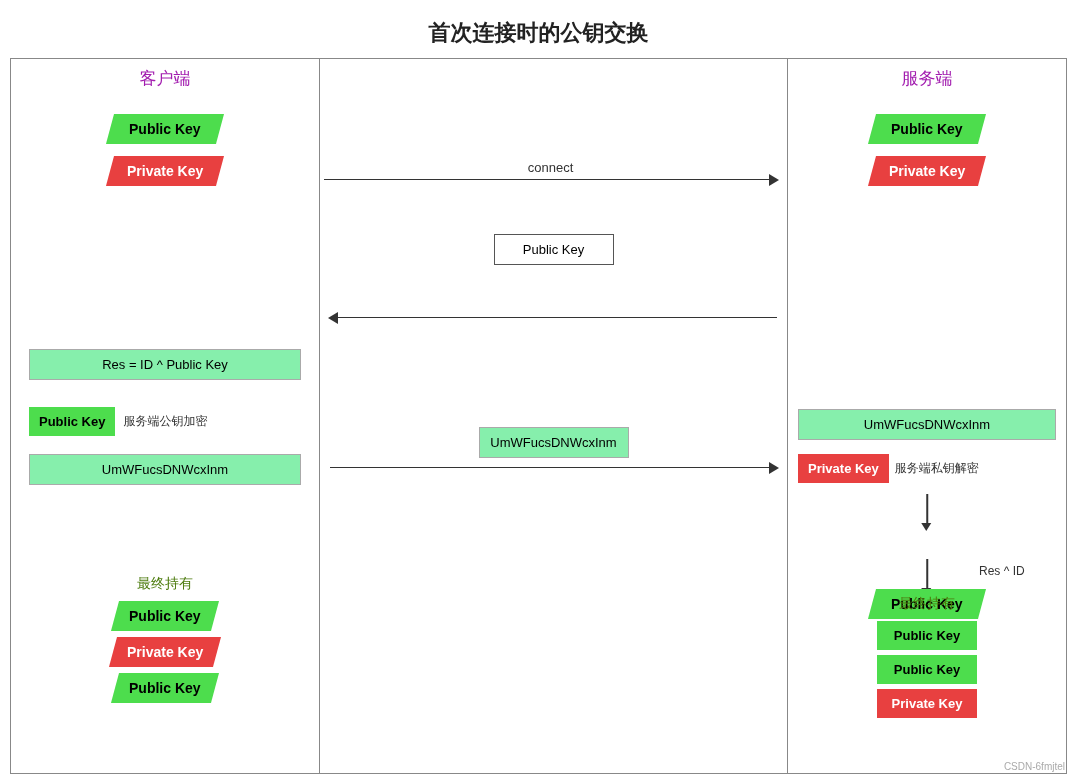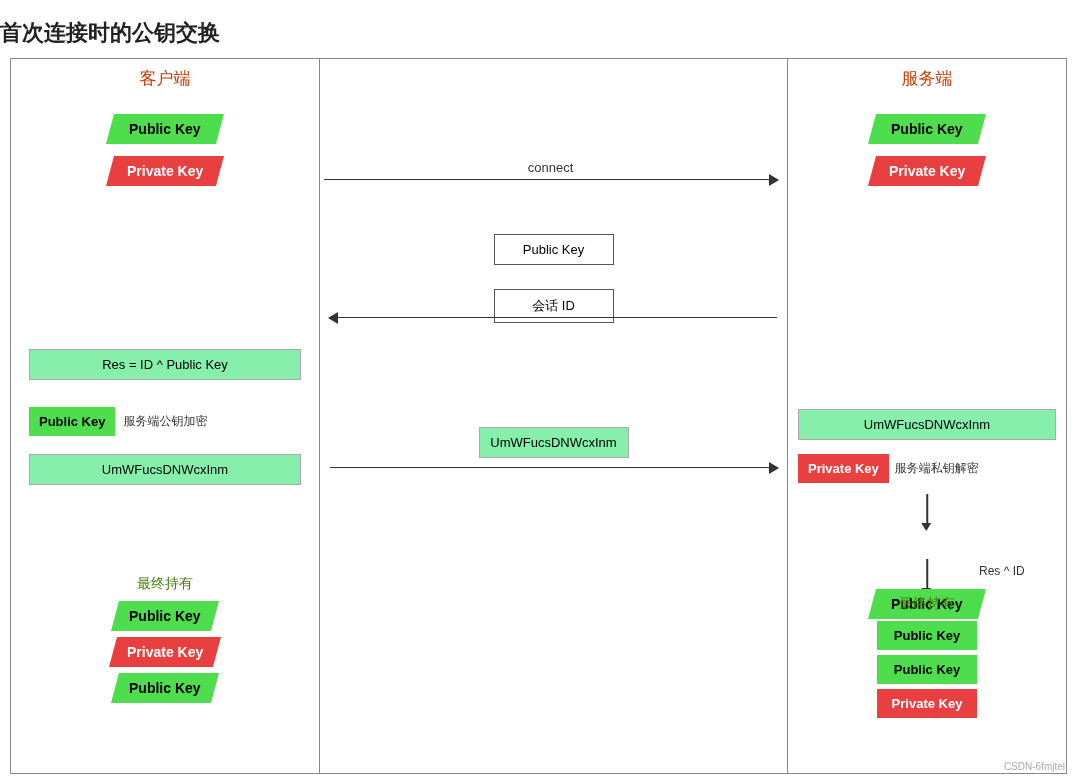--- a/index.html
+++ b/index.html
@@ -6,20 +6,21 @@
     body {
       background: #fff;
       font-family: Arial, sans-serif;
       width: 1077px;
       height: 776px;
       overflow: hidden;
       position: relative;
     }
 
     .main-title {
+      text-align: center;
       font-size: 22px;
       font-weight: bold;
       padding: 18px 0 10px 0;
       color: #222;
     }
 
     .diagram-area {
       display: flex;
       width: 100%;
       height: calc(100% - 60px);
@@ -45,21 +46,21 @@
     }
     .panel-server {
       margin: 0 10px 0 0;
       width: 280px;
       flex: none;
     }
 
     .panel-title {
       text-align: center;
       font-size: 17px;
-      color: #c2410c;
+      color: #a21caf;
       padding: 8px 0 4px 0;
       font-weight: normal;
       font-family: Liberation Serif, serif;
     }
 
     
     .shape-parallelogram-green {
       background: #4ddd4d;
       color: #000;
       font-size: 14px;
@@ -208,23 +209,20 @@
           <span style="position:absolute; top:-20px; left:50%; transform:translateX(-50%); font-size:13px; color:#333;">connect</span>
 
           <div style="position:absolute; right:-2px; top:-6px; width:0; height:0; border-top:6px solid transparent; border-bottom:6px solid transparent; border-left:10px solid #333;"></div>
         </div>
       </div>
 
       <div style="position:absolute; top:175px; left:0; right:0;" class="center-horiz">
         <div class="shape-rect-white" style="min-width:120px;">Public  Key</div>
       </div>
 
-      <div style="position:absolute; top:230px; left:0; right:0;" class="center-horiz">
-        <div class="shape-rect-white" style="min-width:120px;">会话 ID</div>
-      </div>
 
       <div style="position:absolute; top:258px; left:10px; right:10px; border-top:1.5px solid #333;">
 
         <div style="position:absolute; left:-2px; top:-6px; width:0; height:0; border-top:6px solid transparent; border-bottom:6px solid transparent; border-right:10px solid #333;"></div>
       </div>
 
       <div style="position:absolute; top:368px; left:0; right:0;" class="center-horiz">
         <div class="shape-rect-cyan" style="min-width:150px;">UmWFucsDNWcxInm</div>
       </div>
 

